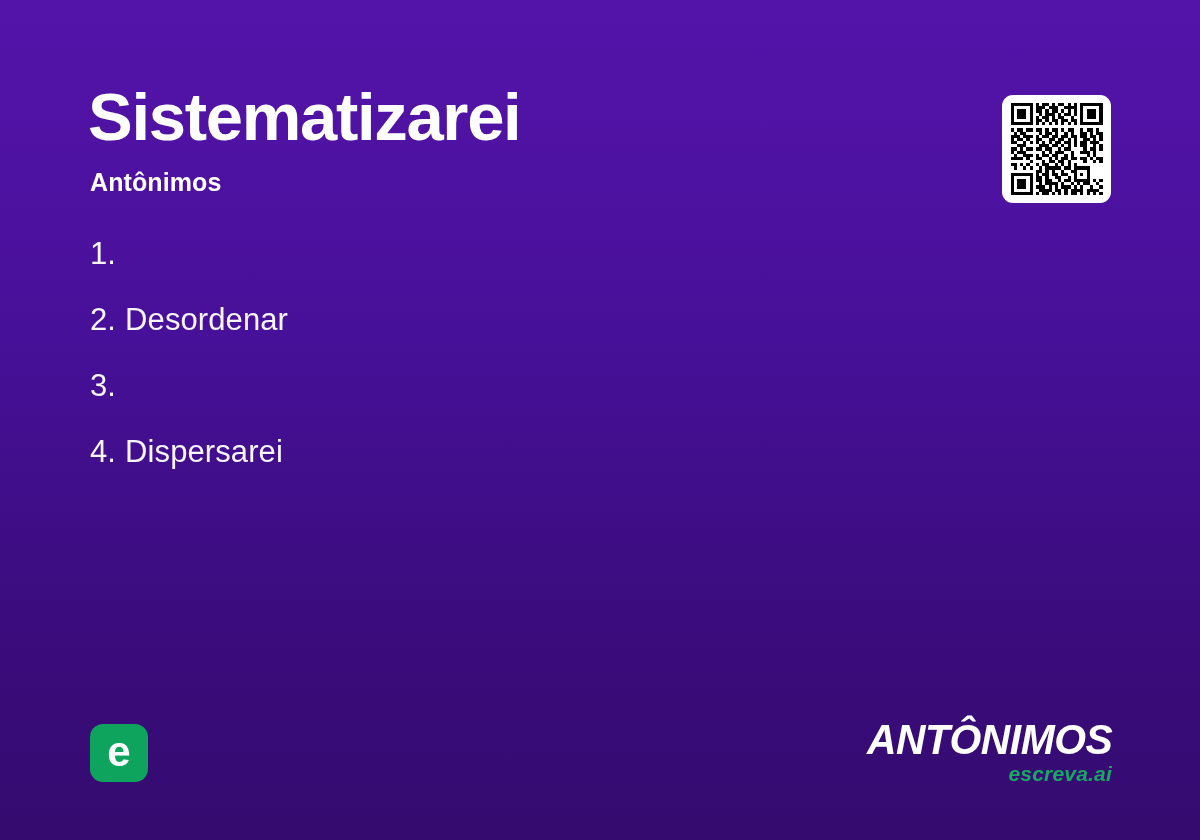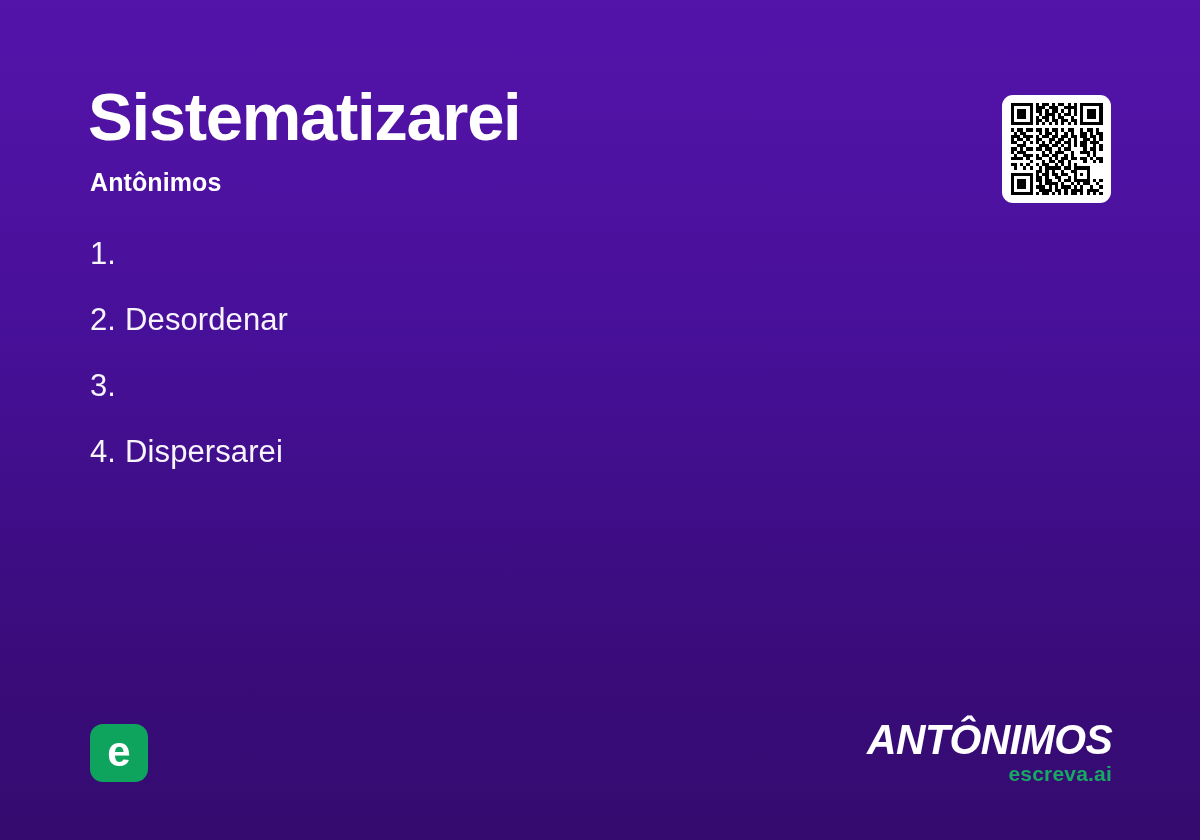--- a/index.html
+++ b/index.html
@@ -138,20 +138,21 @@
     transform: scaleX(0.95);
     transform-origin: right center;
     white-space: nowrap;
   }
 
   .wordmark-sub {
     display: block;
     margin-top: 2px;
     font-size: 21px;
     font-weight: 700;
+    font-style: italic;
     letter-spacing: 0.2px;
     line-height: 1;
     color: #17a864;
     white-space: nowrap;
   }
 </style>
 </head>
 <body>
 
 <div class="card">

